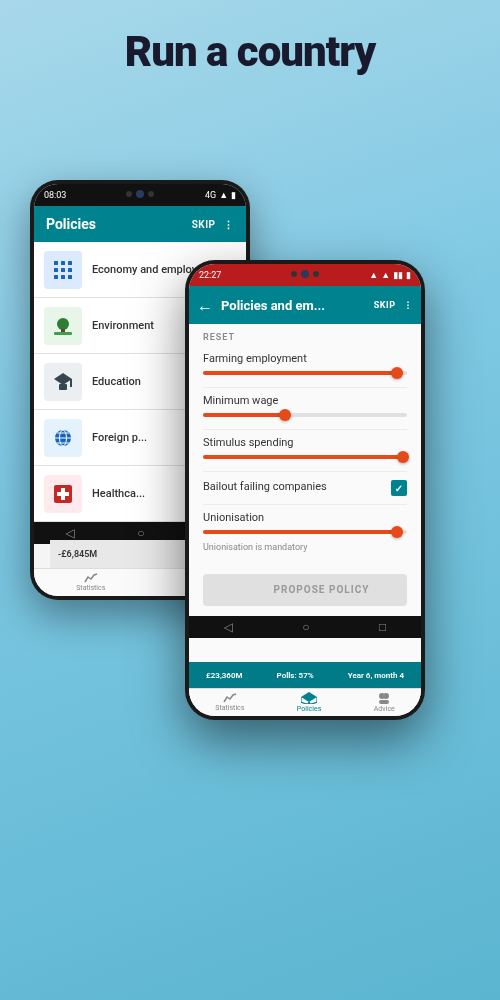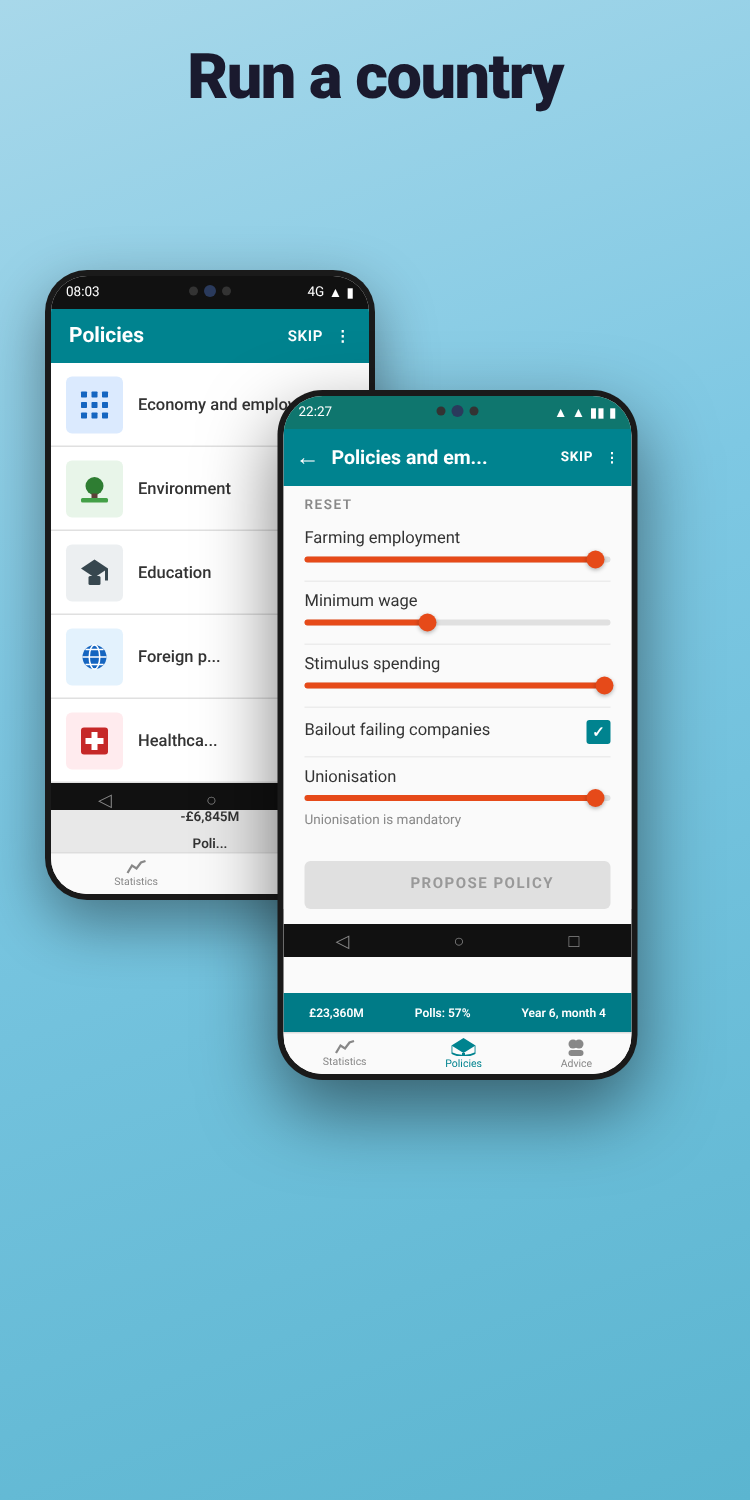--- a/index.html
+++ b/index.html
@@ -129,31 +129,30 @@
     .policy-item-label {
       font-size: 11px;
       color: #333;
       font-weight: 500;
     }
 
     
     .bottom-status-back {
       position: absolute;
       bottom: 28px;
-      left: 0; right: 0;
+      left: 16px; right: 0;
       height: 28px;
       background: #e8e8e8;
       display: flex;
       align-items: center;
       justify-content: space-between;
       padding: 0 8px;
       font-size: 9px;
       color: #333;
       font-weight: 600;
-      flex-direction: column;
     }
 
     .bottom-nav-back {
       position: absolute;
       bottom: 0;
       left: 0; right: 0;
       height: 28px;
       background: #fafafa;
       border-top: 1px solid #ddd;
       display: flex;
@@ -190,21 +189,21 @@
 
     .phone-front-inner {
       position: absolute;
       top: 4px; left: 4px; right: 4px; bottom: 4px;
       background: #fafafa;
       border-radius: 26px;
       overflow: hidden;
     }
 
     .status-bar-front {
-      background: #0f766e;
+      background: #b91c1c;
       height: 22px;
       display: flex;
       align-items: center;
       justify-content: space-between;
       padding: 0 10px;
       color: white;
       font-size: 9px;
     }
 
     .app-bar-front {

